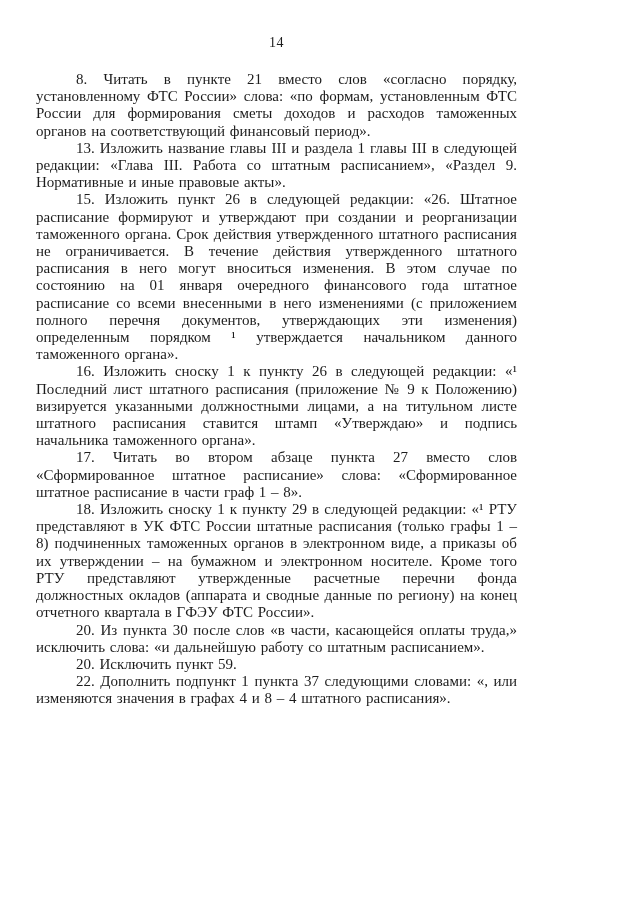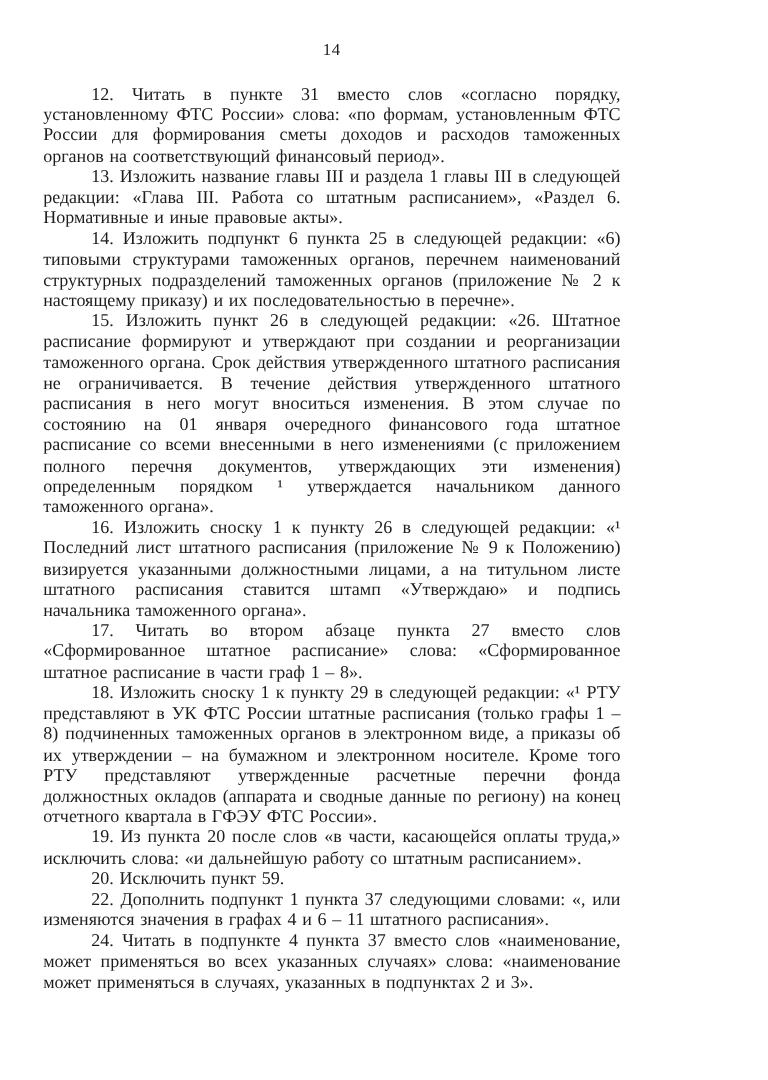--- a/index.html
+++ b/index.html
@@ -38,25 +38,23 @@
     line-height: 17.2px;
     word-spacing: 1px;
   }
 </style>
 </head>
 <body>
 
 <div class="page">
   <div class="page-number">14</div>
   <div class="body-text">
-      <p>12.  Читать в пункте 31 вместо слов «согласно порядку, установленному ФТС России» слова: «по формам, установленным ФТС России для формирования сметы доходов и расходов таможенных органов на соответствующий финансовый период».</p>
-      <p>13.  Изложить название главы III и раздела 1 главы III в следующей редакции: «Глава III. Работа со штатным расписанием», «Раздел 6. Нормативные и иные правовые акты».</p>
-      <p>14.  Изложить подпункт 6 пункта 25 в следующей редакции: «6) типовыми структурами таможенных органов, перечнем наименований структурных подразделений таможенных органов (приложение № 2 к настоящему приказу) и их последовательностью в перечне».</p>
+      <p>8.  Читать в пункте 21 вместо слов «согласно порядку, установленному ФТС России» слова: «по формам, установленным ФТС России для формирования сметы доходов и расходов таможенных органов на соответствующий финансовый период».</p>
+      <p>13.  Изложить название главы III и раздела 1 главы III в следующей редакции: «Глава III. Работа со штатным расписанием», «Раздел 9. Нормативные и иные правовые акты».</p>
       <p>15.  Изложить пункт 26 в следующей редакции: «26. Штатное расписание формируют и утверждают при создании и реорганизации таможенного органа. Срок действия утвержденного штатного расписания не ограничивается. В течение действия утвержденного штатного расписания в него могут вноситься изменения. В этом случае по состоянию на 01 января очередного финансового года штатное расписание со всеми внесенными в него изменениями (с приложением полного перечня документов, утверждающих эти изменения) определенным порядком ¹ утверждается начальником данного таможенного органа».</p>
       <p>16.  Изложить сноску 1 к пункту 26 в следующей редакции: «¹ Последний лист штатного расписания (приложение № 9 к Положению) визируется указанными должностными лицами, а на титульном листе штатного расписания ставится штамп «Утверждаю» и подпись начальника таможенного органа».</p>
       <p>17.  Читать во втором абзаце пункта 27 вместо слов «Сформированное штатное расписание» слова: «Сформированное штатное расписание в части граф 1 – 8».</p>
       <p>18.  Изложить сноску 1 к пункту 29 в следующей редакции: «¹ РТУ представляют в УК ФТС России штатные расписания (только графы 1 – 8) подчиненных таможенных органов в электронном виде, а приказы об их утверждении – на бумажном и электронном носителе. Кроме того РТУ представляют утвержденные расчетные перечни фонда должностных окладов (аппарата и сводные данные по региону) на конец отчетного квартала в ГФЭУ ФТС России».</p>
-      <p>19.  Из пункта 20 после слов «в части, касающейся оплаты труда,» исключить слова: «и дальнейшую работу со штатным расписанием».</p>
+      <p>20.  Из пункта 30 после слов «в части, касающейся оплаты труда,» исключить слова: «и дальнейшую работу со штатным расписанием».</p>
       <p>20.  Исключить пункт 59.</p>
-      <p>22.  Дополнить подпункт 1 пункта 37 следующими словами: «, или изменяются значения в графах 4 и 6 – 11 штатного расписания».</p>
-      <p>24.  Читать в подпункте 4 пункта 37 вместо слов «наименование, может применяться во всех указанных случаях» слова: «наименование может применяться в случаях, указанных в подпунктах 2 и 3».</p>
+      <p>22.  Дополнить подпункт 1 пункта 37 следующими словами: «, или изменяются значения в графах 4 и 8 – 4 штатного расписания».</p>
     </div>
 </div>
 
 </body></html>

